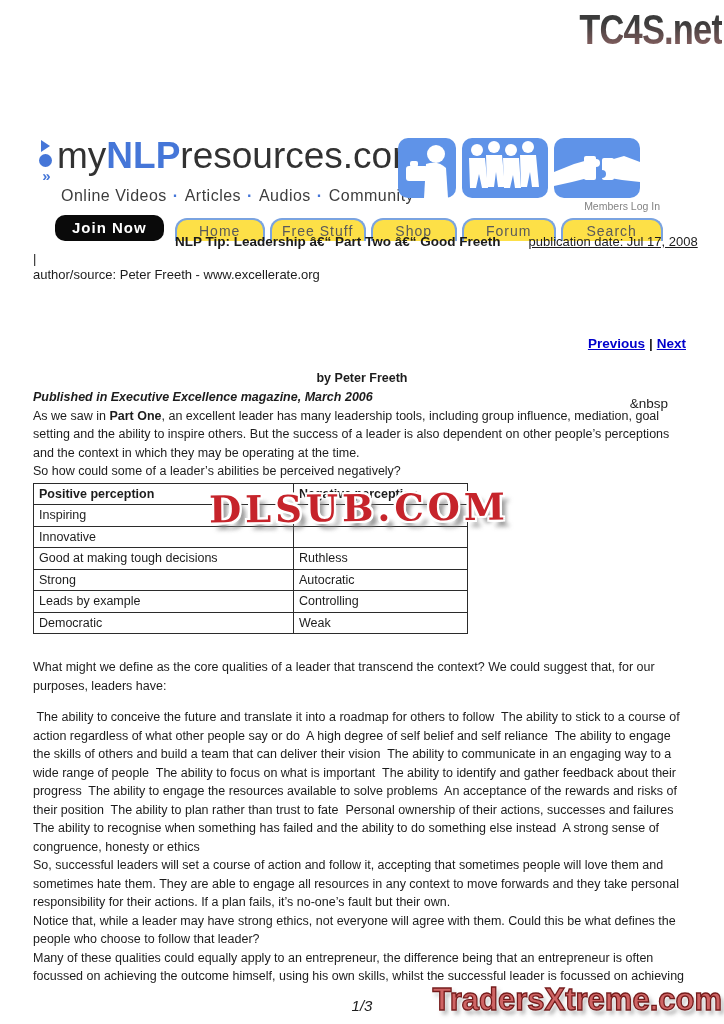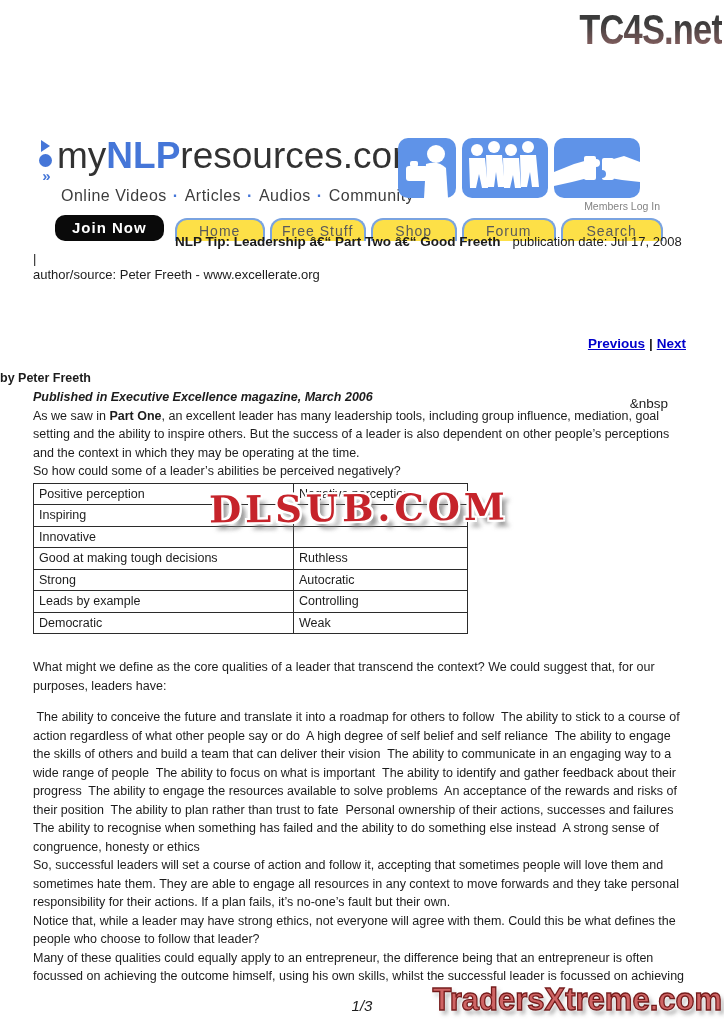--- a/index.html
+++ b/index.html
@@ -43,39 +43,39 @@
     border-radius:10px;padding:4px 17px 5px;margin-right:6px;}
   .tabs{display:flex;align-items:flex-end;}
   .tab{border:2px solid #7aa3e0;border-bottom:none;border-radius:12px 12px 0 0;background:#fde047;
     color:#5a5a5a;font-size:14px;letter-spacing:1px;text-align:center;padding:3px 0 2px;margin-left:5px;}
   .tab:nth-child(1){width:86px;}.tab:nth-child(2){width:92px;}.tab:nth-child(3){width:82px;}
   .tab:nth-child(4){width:90px;}.tab:nth-child(5){width:98px;}
 
   
   .title-line{position:absolute;left:175px;top:234px;font-size:13px;white-space:nowrap;}
   .title-line b{font-size:13.5px;}
-  .title-line .pub{margin-left:12px;}
+  .title-line .pub{margin-left:28px;text-decoration:underline;}
   .pipe{position:absolute;left:33px;top:251px;font-size:13px;}
   .author{position:absolute;left:33px;top:267px;font-size:13px;}
 
   
   .pager{position:absolute;right:38px;top:336px;font-size:13.5px;text-align:right;font-weight:bold;}
   .pager a{color:#0000cc;text-decoration:underline;cursor:pointer;}
   .pager .sep{margin:0 4px;color:#1c1c1c;}
   .nbsp{position:absolute;right:56px;top:352px;font-size:13.5px;margin-top:44px;}
 
   
-  .byline{position:absolute;left:0;top:371px;width:724px;text-align:left;font-weight:bold;font-size:12.5px;}
+  .byline{position:absolute;left:0;top:371px;width:724px;text-align:center;font-weight:bold;font-size:12.5px;}
   .flow{position:absolute;left:33px;top:388px;width:652px;font-size:12.5px;line-height:18.5px;}
   .flow p{margin:0;}
   .pubin{font-weight:bold;font-style:italic;}
   table.ptable{border-collapse:collapse;margin-top:2px;width:434px;table-layout:fixed;}
   table.ptable td,table.ptable th{border:1px solid #2b2b2b;padding:1px 5px;font-size:12.5px;height:16.5px;
     text-align:left;overflow:hidden;white-space:nowrap;}
-  table.ptable th{font-weight:normal;}
+  table.ptable th{font-weight:bold;}
   table.ptable col.c1{width:260px;}table.ptable col.c2{width:174px;}
   .define{margin-top:24px !important;}
   .abilities{margin-top:13px !important;white-space:pre-wrap;}
   .footer-page{position:absolute;left:0;top:997px;width:724px;text-align:center;font-size:15px;font-style:italic;}
 </style>
 </head>
 <body>
 
 <div class="page">
 

